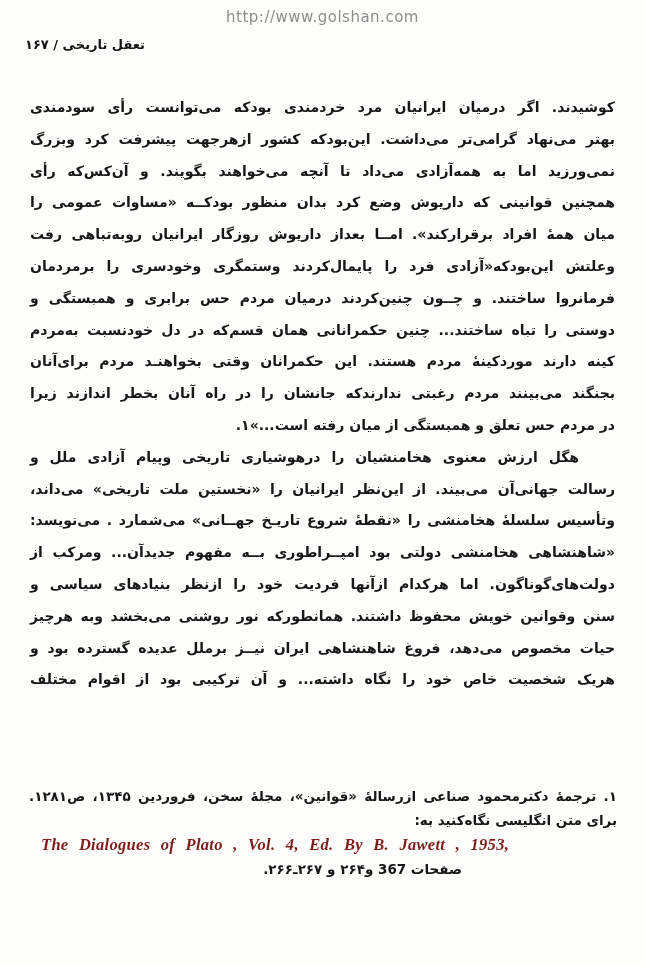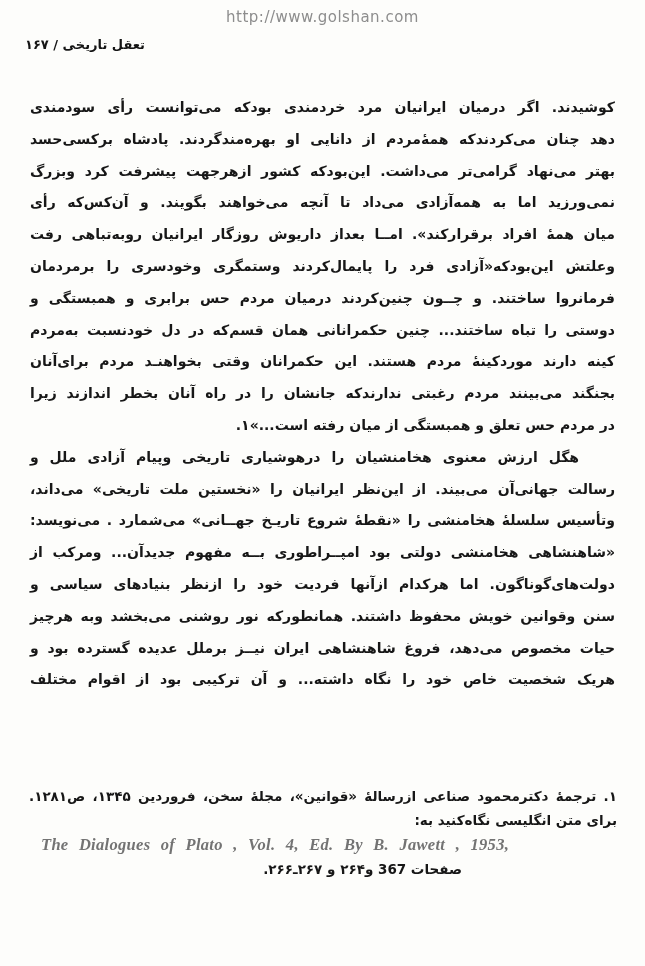--- a/index.html
+++ b/index.html
@@ -76,44 +76,44 @@
     direction: ltr;
     text-align: left;
     padding-left: 12px;
     font-family: "Liberation Serif", serif;
     font-style: italic;
     font-weight: 600;
     font-size: 16.5px;
     word-spacing: 6px;
     letter-spacing: 0.3px;
     line-height: 25px;
-    color: #737373;
+    color: #7f1d1d;
   }
   .fn-pages {
     text-align: right;
     padding-left: 155px;
     margin-right: 155px;
     padding-left: 0;
     line-height: 25px;
   }
 </style>
 </head>
 <body>
 
 <div class="page">
 
   <div class="watermark">http://www.golshan.com</div>
 
   <div class="running-header">تعقل تاریخی / ۱۶۷</div>
 
   <div class="body-text">
     <div class="line">کوشیدند. اگر درمیان ایرانیان مرد خردمندی بودکه می‌توانست رأی سودمندی</div>
-    <div class="line">دهد چنان می‌کردندکه همهٔ‌مردم از دانایی او بهره‌مندگردند. پادشاه برکسی‌حسد</div>
     <div class="line">بهتر می‌نهاد گرامی‌تر می‌داشت. این‌بودکه کشور ازهرجهت پیشرفت کرد وبزرگ</div>
     <div class="line">نمی‌ورزید اما به همه‌آزادی می‌داد تا آنچه می‌خواهند بگویند. و آن‌کس‌که رأی</div>
+    <div class="line">همچنین قوانینی که داریوش وضع کرد بدان منظور بودکــه «مساوات عمومی را</div>
     <div class="line">میان همهٔ افراد برقرارکند». امــا بعداز داریوش روزگار ایرانیان روبه‌تباهی رفت</div>
     <div class="line">وعلتش این‌بودکه«آزادی فرد را پایمال‌کردند وستمگری وخودسری را برمردمان</div>
     <div class="line">فرمانروا ساختند. و چــون چنین‌کردند درمیان مردم حس برابری و همبستگی و</div>
     <div class="line">دوستی را تباه ساختند... چنین حکمرانانی همان قسم‌که در دل خودنسبت به‌مردم</div>
     <div class="line">کینه دارند موردکینهٔ مردم هستند. این حکمرانان وقتی بخواهنـد مردم برای‌آنان</div>
     <div class="line">بجنگند می‌بینند مردم رغبتی ندارندکه جانشان را در راه آنان بخطر اندازند زیرا</div>
     <div class="line para-end">در مردم حس تعلق و همبستگی از میان رفته است...»۱.</div>
     <div class="line indent">هگل ارزش معنوی هخامنشیان را درهوشیاری تاریخی وپیام آزادی ملل و</div>
     <div class="line">رسالت جهانی‌آن می‌بیند. از این‌نظر ایرانیان را «نخستین ملت تاریخی» می‌داند،</div>
     <div class="line">وتأسیس سلسلهٔ هخامنشی را «نقطهٔ شروع تاریـخ جهــانی» می‌شمارد . می‌نویسد:</div>

